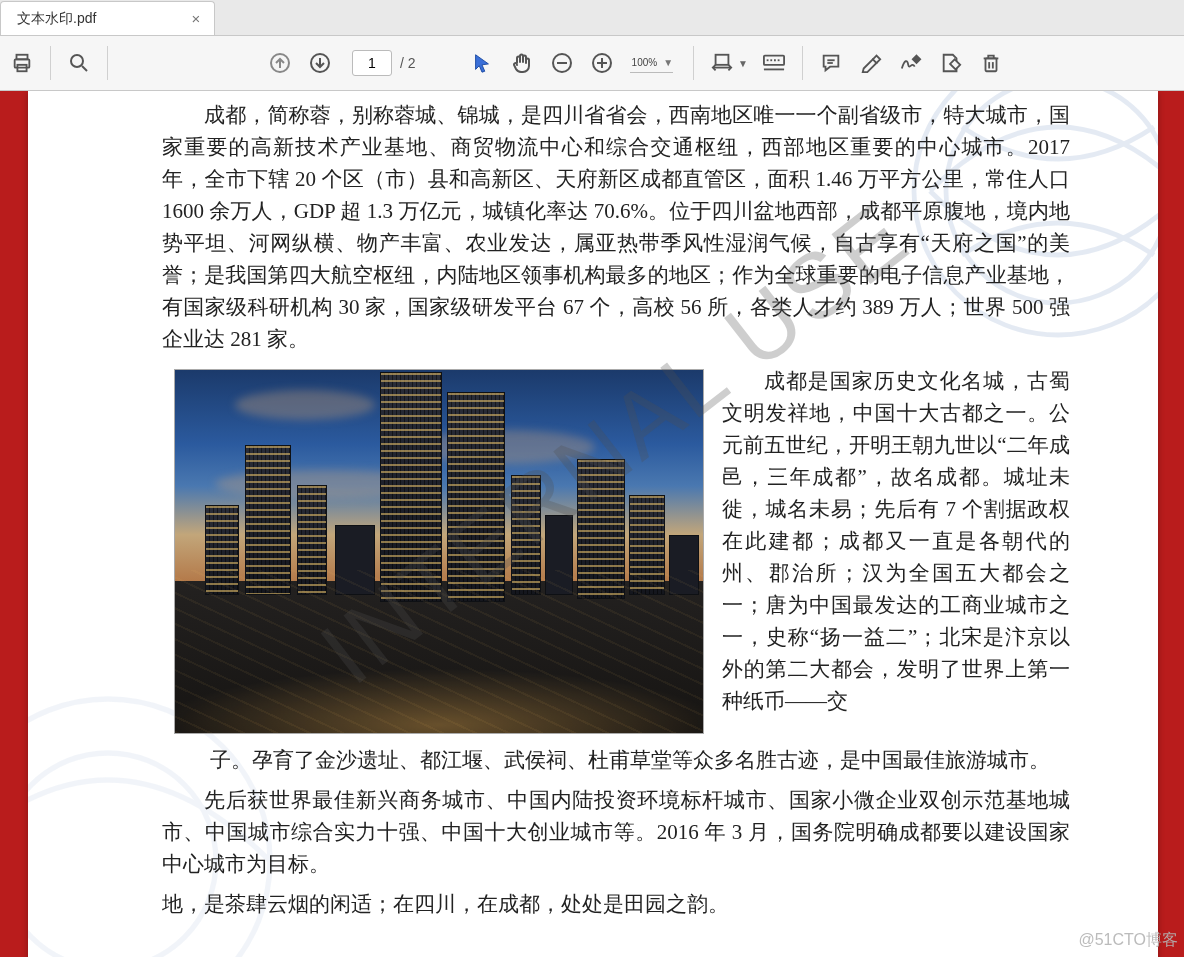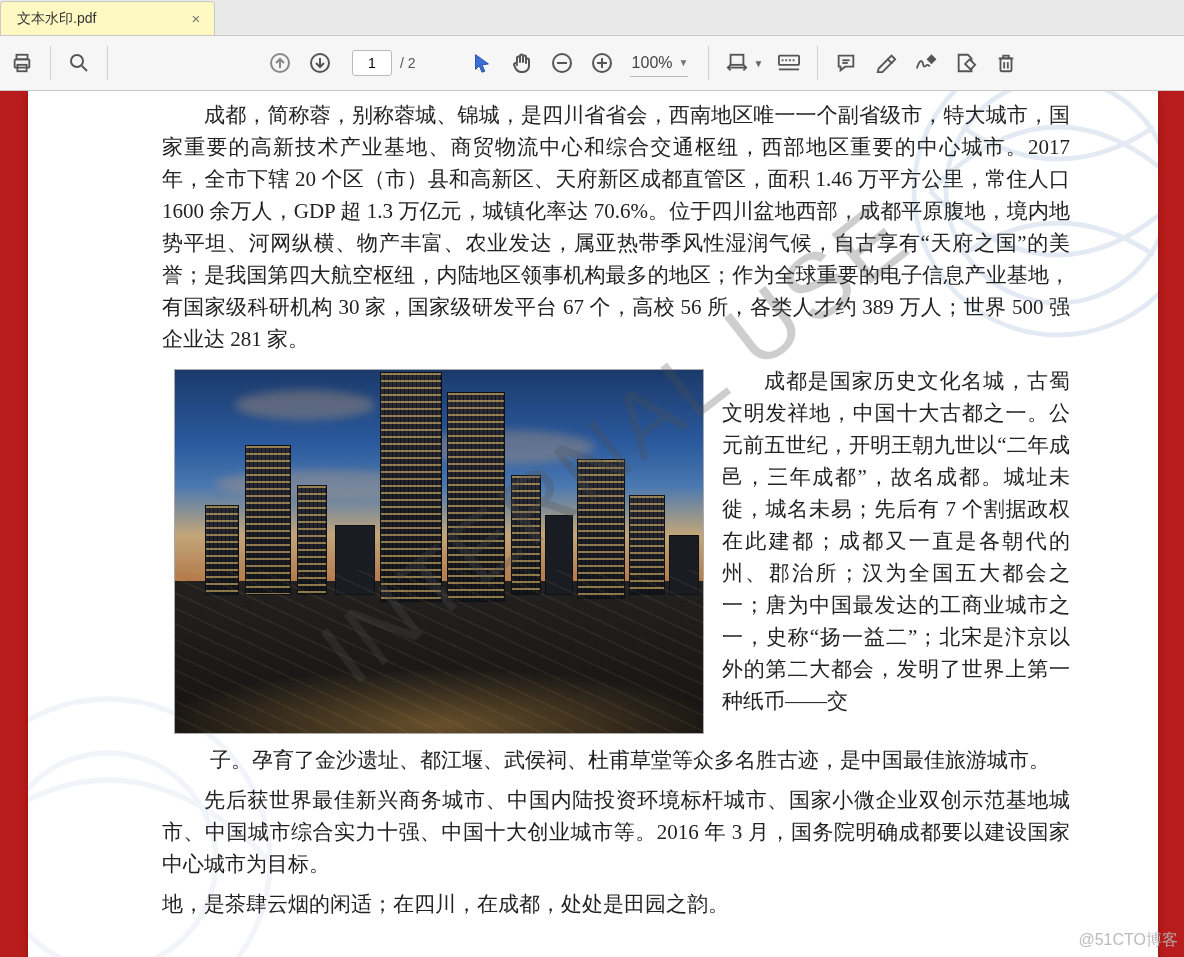--- a/index.html
+++ b/index.html
@@ -13,21 +13,21 @@
   }
   
   .tabbar {
     height: 36px;
     background: #e9e9e9;
     border-bottom: 1px solid #c8c8c8;
     display: flex;
     align-items: flex-end;
   }
   .tab {
-    background: #fef9c3;
+    background: #ffffff;
     height: 34px;
     width: 215px;
     border: 1px solid #c8c8c8;
     border-bottom: none;
     border-radius: 4px 4px 0 0;
     display: flex;
     align-items: center;
     padding: 0 10px 0 16px;
     font-size: 14px;
     color: #333;
@@ -269,21 +269,21 @@
   </div>
   <div class="tool-btn">
     <svg width="24" height="24" viewBox="0 0 24 24" fill="none" stroke="#555" stroke-width="2">
       <circle cx="12" cy="12" r="9"></circle>
         <line x1="7" y1="12" x2="17" y2="12"></line>
         <line x1="12" y1="7" x2="12" y2="17"></line>
     </svg>
   </div>
 
   <div class="zoom-wrap">
-    <span style="font-size:16px;color:#444;padding:4px 2px;">100%</span>
+    <span style="font-size:10px;color:#444;padding:4px 2px;">100%</span>
     <span class="zoom-caret">▼</span>
   </div>
 
   <div class="tool-sep"></div>
 
   <div class="split-btn">
     <div class="tool-btn">
       <svg width="22" height="22" viewBox="0 0 24 24" fill="none" stroke="#555" stroke-width="2">
         <rect x="5" y="3" width="14" height="11"></rect>
           <polyline points="5,18 2,21 5,24" transform="translate(0,-4)"></polyline>

